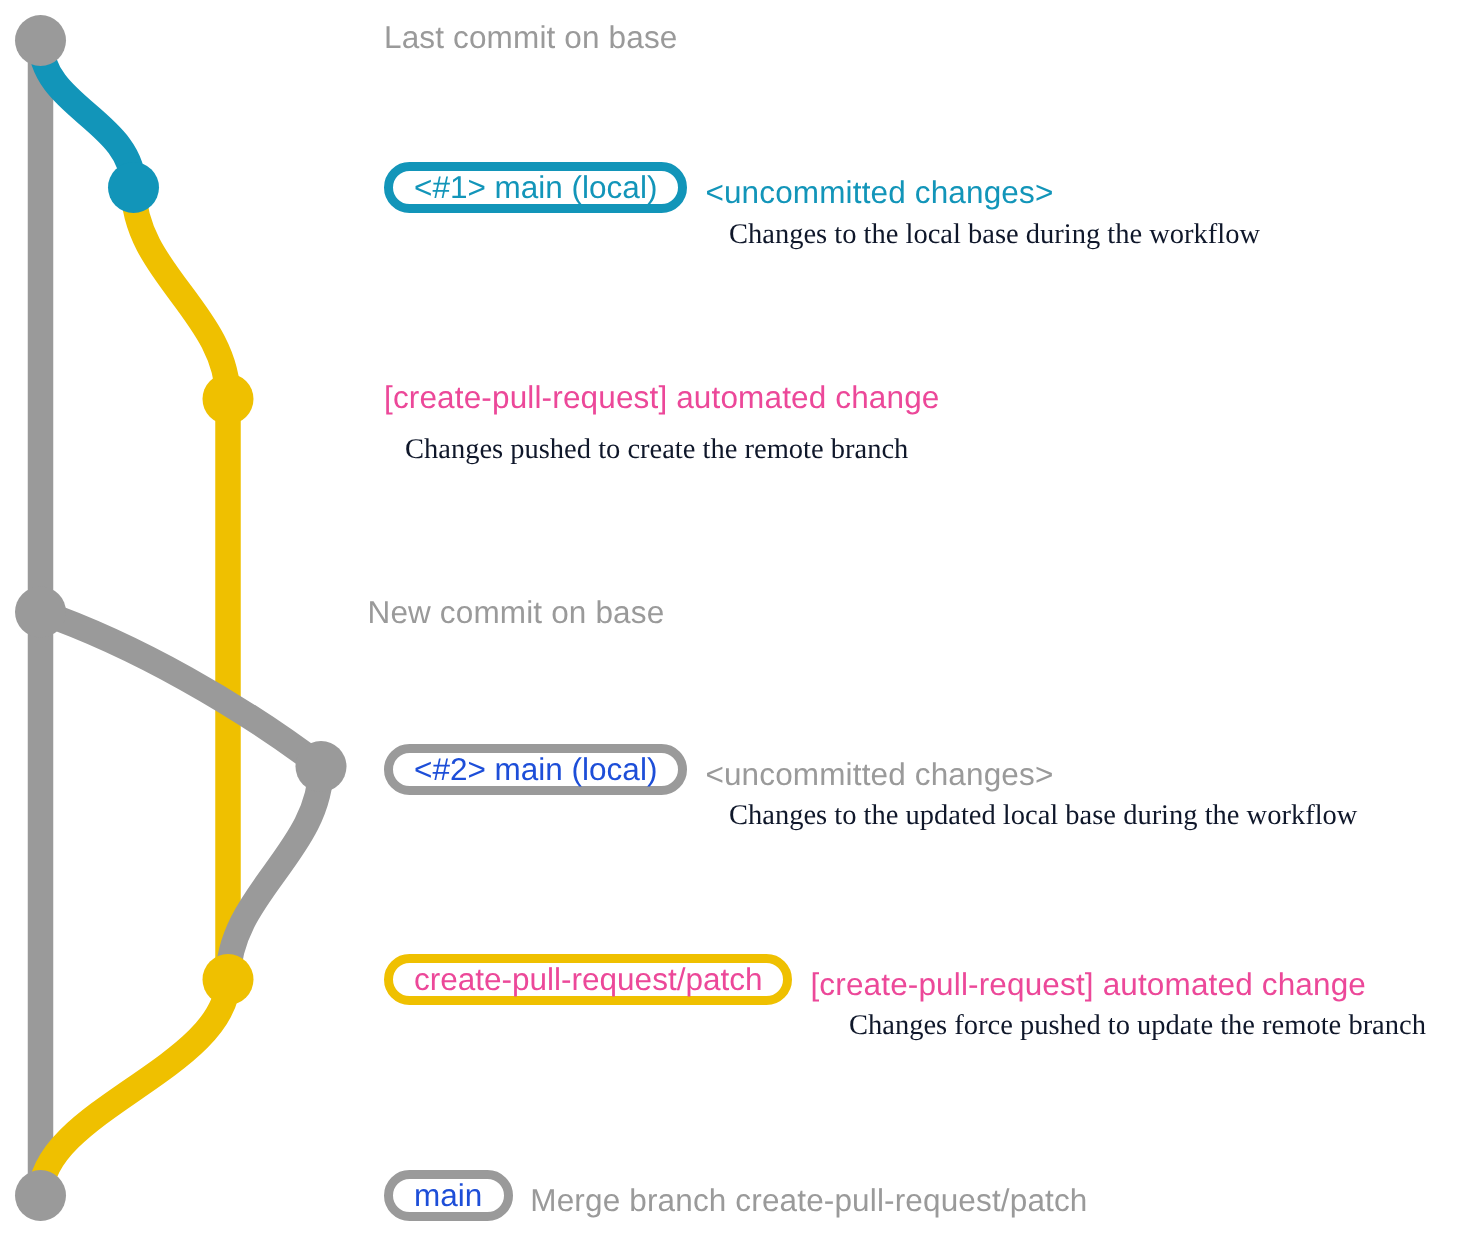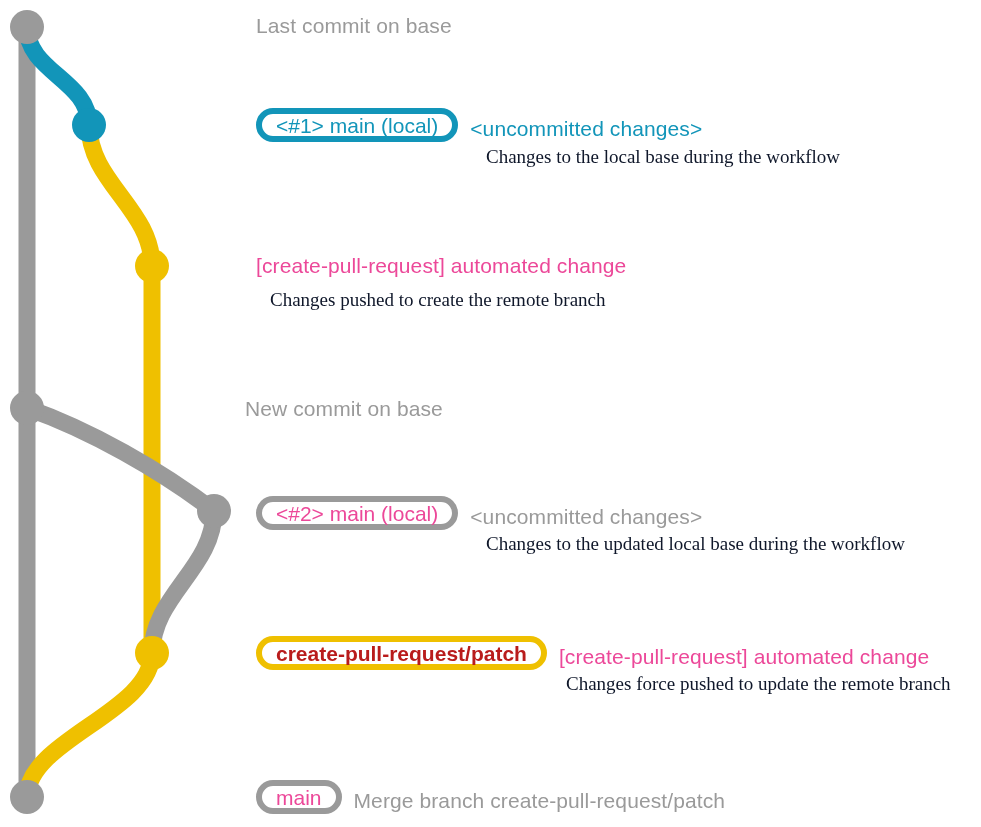--- a/index.html
+++ b/index.html
@@ -53,22 +53,22 @@
     border-radius: 17px;
     border: 6px solid #eab308;
     font-family: "Liberation Sans", sans-serif;
     font-size: 21px;
     line-height: 1;
     color: #9a9a9a;
     background: #ffffff;
     margin-right: 12px;
   }
   .ref-pill.blue   { border-color: #1295b9; color: #1295b9; }
-  .ref-pill.yellow { border-color: #efc000; color: #b91c1c; font-weight: bold; }
-  .ref-pill.gray   { border-color: #9a9a9a; color: #ec4899; }
+  .ref-pill.yellow { border-color: #efc000; color: #ec4899; }
+  .ref-pill.gray   { border-color: #9a9a9a; color: #1d4ed8; }
 
   
   .desc-line {
     position: absolute;
     font-family: "Liberation Serif", serif;
     font-size: 19px;
     line-height: 22px;
     color: #0f172a;
     white-space: nowrap;
   }

